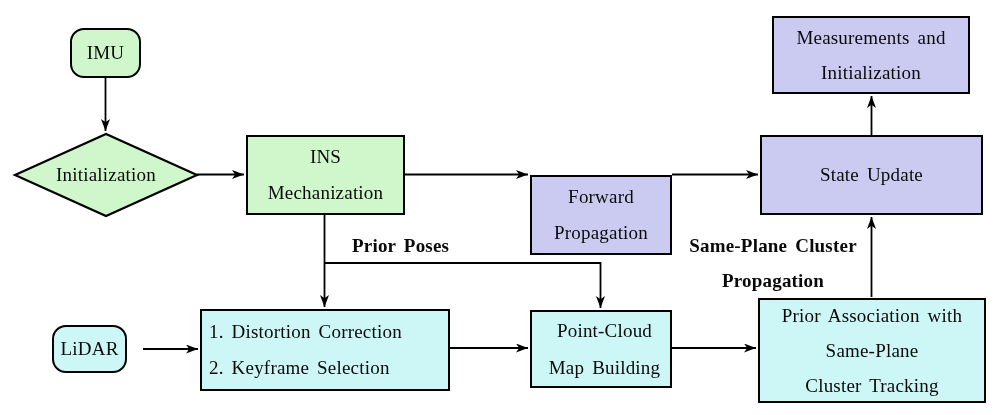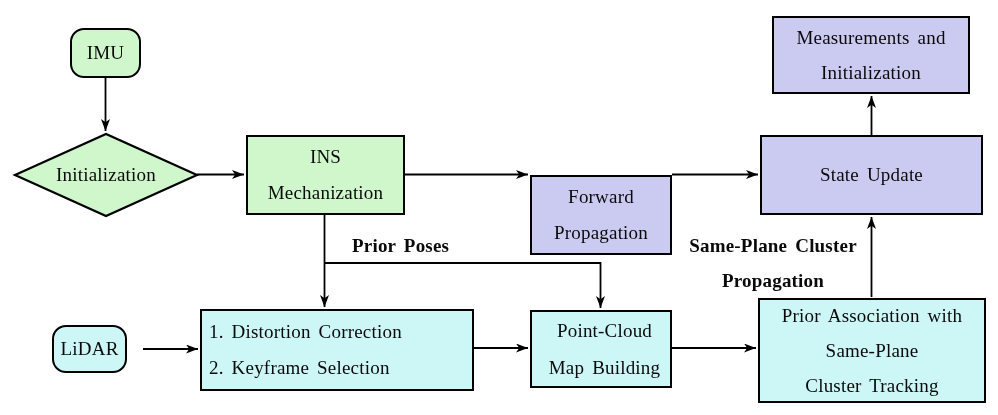--- a/index.html
+++ b/index.html
@@ -100,21 +100,21 @@
 
   <div class="node purple" style="left:772px; top:16px; width:198px; height:78px; line-height:35px;">
     <span>Measurements and</span>
     <span>Initialization</span>
   </div>
 
   <div class="node cyan rounded" style="left:52px; top:325px; width:75px; height:48px;">
     <span>LiDAR</span>
   </div>
 
-  <div class="node cyan list-left" style="left:200px; top:309px; width:274px; height:82px;">
+  <div class="node cyan list-left" style="left:200px; top:309px; width:250px; height:82px;">
     <span>1. Distortion Correction</span>
     <span>2. Keyframe Selection</span>
   </div>
 
   <div class="node cyan" style="left:530px; top:310px; width:142px; height:78px; line-height:37px;padding-left:7px;">
     <span>Point-Cloud</span>
     <span>Map Building</span>
   </div>
 
   <div class="node cyan" style="left:758px; top:298px; width:228px; height:105px; line-height:35px;">

